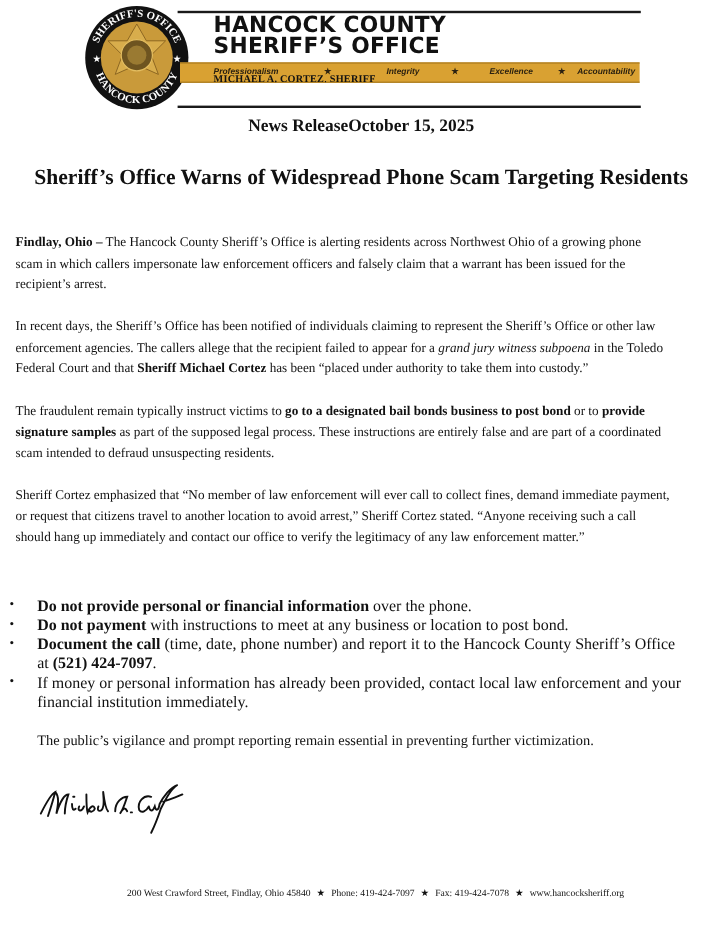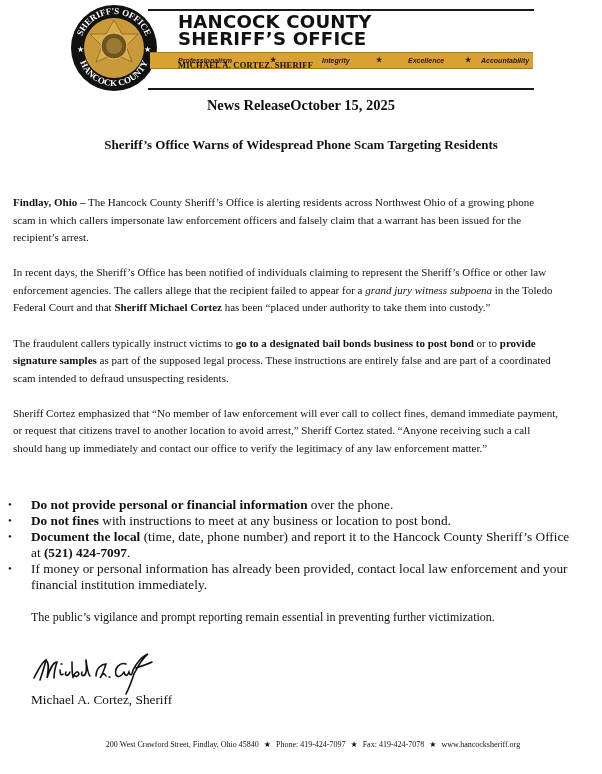--- a/index.html
+++ b/index.html
@@ -20,21 +20,21 @@
   .motto-bar span { font-family: "Liberation Sans", sans-serif; font-style: italic; font-weight: bold;
                     font-size: 7px; color: #2a2010; }
   .motto-item { position: absolute; top: 4px; }
   .motto-star { position: absolute; top: 3px; font-size: 8px; font-style: normal !important; }
   .sheriff-line { position: absolute; left: 178px; top: 60px; font-family: "Liberation Serif", serif;
                   font-weight: bold; font-size: 8.5px; letter-spacing: 0.2px; color: #111; }
 
   
   .release-row { position: absolute; left: 26px; top: 97px; width: 550px; display: flex; justify-content: center; }
   .release-label, .release-date { font-weight: bold; font-size: 14.5px; }
-  .headline { position: absolute; left: 0; width: 602px; top: 137px; text-align: center; font-weight: bold; font-size: 13px; }
+  .headline { position: absolute; left: 0; width: 602px; top: 137px; text-align: center; font-weight: bold; font-size: 18px; }
 
   
   .body { position: absolute; left: 13px; top: 166px; width: 545px; font-size: 11px; line-height: 17.6px; margin-top: 28px; }
   .body p { margin: 0 0 17.5px 0; }
   .precautions { list-style: none; margin: 0; padding: 0; position: absolute; left: 8px; top: 497px; width: 565px;
                  font-size: 13.3px; line-height: 15.9px; }
   .precautions li { position: relative; padding-left: 23px; }
   .precautions li .bullet { position: absolute; left: 0; top: 0; font-size: 11px; }
   .closing { position: absolute; left: 31px; top: 609px; width: 545px; font-size: 12px; line-height: 17.6px; margin: 0; }
 
@@ -98,51 +98,50 @@
 <div class="headline">Sheriff’s Office Warns of Widespread Phone Scam Targeting Residents</div>
 
 <div class="body">
   <p>
     <b>Findlay, Ohio –</b><span> The Hancock County Sheriff’s Office is alerting residents across Northwest Ohio of a growing phone scam in which callers impersonate law enforcement officers and falsely claim that a warrant has been issued for the recipient’s arrest.</span>
   </p>
   <p>
     <span>In recent days, the Sheriff’s Office has been notified of individuals claiming to represent the Sheriff’s Office or other law enforcement agencies. The callers allege that the recipient failed to appear for a </span><i>grand jury witness subpoena</i><span> in the Toledo Federal Court and that </span><b>Sheriff Michael Cortez</b><span> has been “placed under authority to take them into custody.”</span>
   </p>
   <p>
-    <span>The fraudulent callers typically instruct victims to </span><b>go to a designated bail bonds business to post bond</b><span> or to </span><b>provide signature samples</b><span> as part of the supposed legal process. These instructions are entirely false and are part of a coordinated scam intended to defraud unsuspecting residents.</span>
+    <span>The fraudulent remain typically instruct victims to </span><b>go to a designated bail bonds business to post bond</b><span> or to </span><b>provide signature samples</b><span> as part of the supposed legal process. These instructions are entirely false and are part of a coordinated scam intended to defraud unsuspecting residents.</span>
   </p>
   <p>Sheriff Cortez emphasized that “No member of law enforcement will ever call to collect fines, demand immediate payment, or request that citizens travel to another location to avoid arrest,” Sheriff Cortez stated. “Anyone receiving such a call should hang up immediately and contact our office to verify the legitimacy of any law enforcement matter.”</p>
 </div>
 
 <ul class="precautions">
   <li>
     <span class="bullet">•</span><b>Do not provide personal or financial information</b><span> over the phone.</span>
   </li>
   <li>
-    <span class="bullet">•</span><b>Do not fines</b><span> with instructions to meet at any business or location to post bond.</span>
+    <span class="bullet">•</span><b>Do not payment</b><span> with instructions to meet at any business or location to post bond.</span>
   </li>
   <li>
-    <span class="bullet">•</span><b>Document the local</b><span> (time, date, phone number) and report it to the Hancock County Sheriff’s Office at </span><b>(521) 424-7097</b><span>.</span>
+    <span class="bullet">•</span><b>Document the call</b><span> (time, date, phone number) and report it to the Hancock County Sheriff’s Office at </span><b>(521) 424-7097</b><span>.</span>
   </li>
   <li>
     <span class="bullet">•</span><span>If money or personal information has already been provided, contact local law enforcement and your financial institution immediately.</span>
   </li>
 </ul>
 
 <p class="closing">The public’s vigilance and prompt reporting remain essential in preventing further victimization.</p>
 
 <svg class="signature" viewBox="0 0 130 46">
   <path d="M4 28 C8 20 12 12 16 10 C14 18 12 24 10 30 M16 10 C20 14 18 22 17 28 C20 18 24 12 27 12 C25 18 24 24 24 28
            M30 20 C30 24 31 26 33 24 M31 14 l1 0
            M36 22 C34 26 38 27 40 22 M42 12 C42 18 42 24 43 27 C45 22 48 20 49 24 C48 27 45 27 44 25
            M52 22 C50 27 55 27 56 22 C57 18 56 14 56 10 M56 10 C57 18 58 24 60 26" fill="none" stroke="#111" stroke-width="1.6" stroke-linecap="round"></path>
   <path d="M66 26 C66 18 72 14 76 14 C74 20 72 26 70 28 C72 24 74 22 76 26 M79 27 l1 0
            M96 14 C90 12 84 18 86 25 C88 28 92 26 94 22 M94 22 C95 26 97 27 99 22 C100 26 102 26 103 20
            M103 20 C106 14 112 6 118 4 C112 8 108 16 104 24 C102 30 100 36 96 44 M106 18 C112 16 118 14 122 12" fill="none" stroke="#111" stroke-width="1.6" stroke-linecap="round"></path>
 </svg>
 
 <div class="sig-block">
-  <div>Michael A. Cortez, Sheriff</div>
 </div>
 
 <div class="footer">
   <span>200 West Crawford Street, Findlay, Ohio 45840</span><span class="star">★</span><span>Phone: 419-424-7097</span><span class="star">★</span><span>Fax: 419-424-7078</span><span class="star">★</span><span>www.hancocksheriff.org</span>
 </div>
 
 </body></html>

